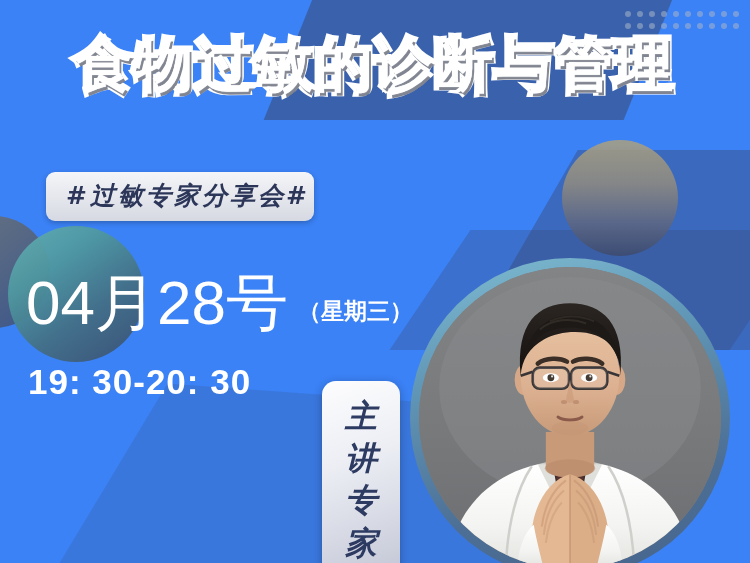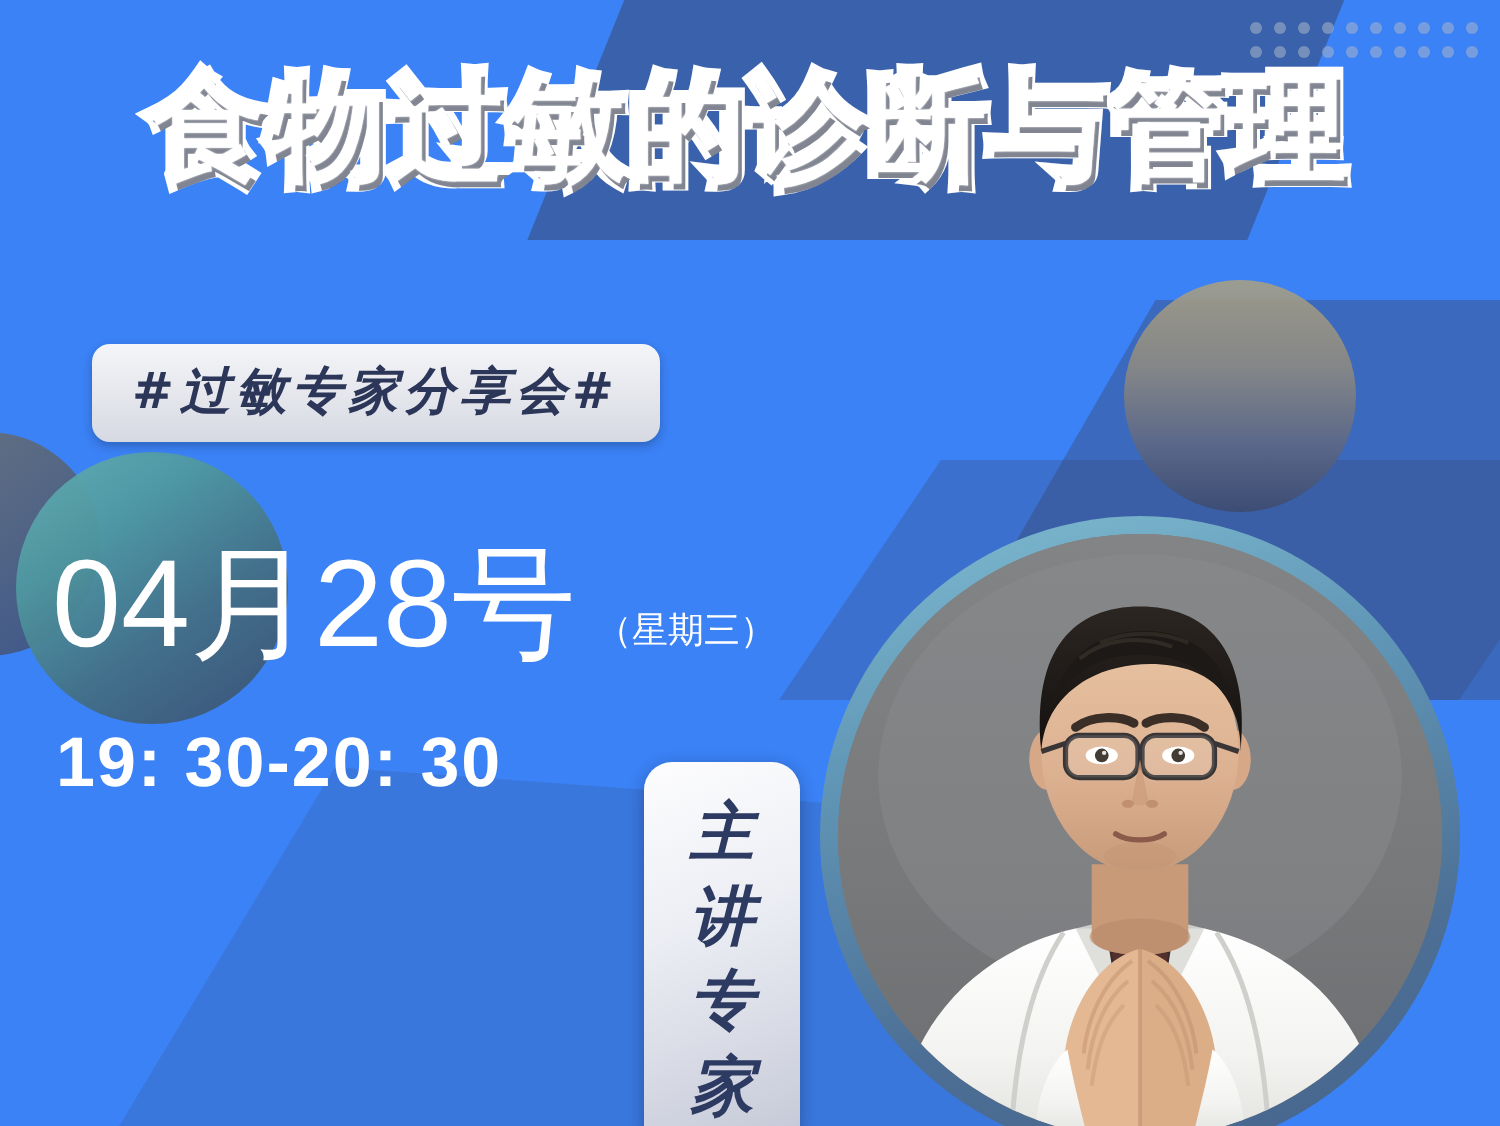--- a/index.html
+++ b/index.html
@@ -112,21 +112,21 @@
       2px 3px 0 rgba(25,32,55,0.55);
     line-height: 1.0;
     white-space: nowrap;
   }
 
   
   .hashtag {
     position: absolute;
     left: 46px;
     top: 172px;
-    padding: 7px 20px 9px 20px;
+    padding: 7px 4px 9px 20px;
     border-radius: 9px;
     background: linear-gradient(180deg, #f4f5f8 0%, #e4e6ec 55%, #d6d9e2 100%);
     color: #2c3659;
     font-size: 25px;
     font-weight: bold;
     letter-spacing: 3px;
     font-family: "DejaVu Serif", "Liberation Serif", serif;
     font-style: italic;
     white-space: nowrap;
     box-shadow: 0 2px 5px rgba(15,20,40,0.28);
@@ -142,22 +142,22 @@
     white-space: nowrap;
   }
   .date-main {
     font-size: 62px;
     font-weight: 300;
     color: #ffffff;
     line-height: 1;
     letter-spacing: 0px;
   }
   .date-week {
-    font-size: 18px;
-    font-weight: normal;
+    font-size: 23px;
+    font-weight: bold;
     color: #ffffff;
     margin-left: 10px;
     padding-bottom: 7px;
     letter-spacing: 0px;
   }
   .time-row {
     position: absolute;
     left: 28px;
     top: 362px;
     font-size: 35px;

